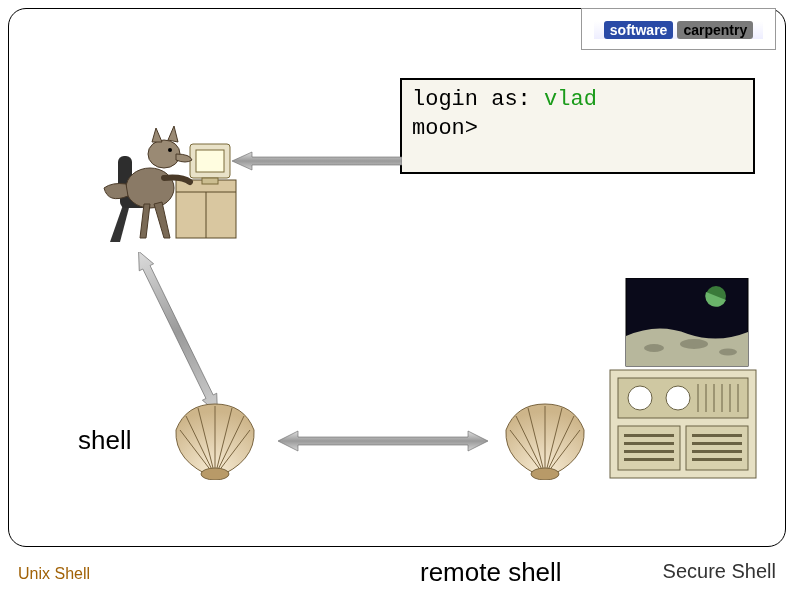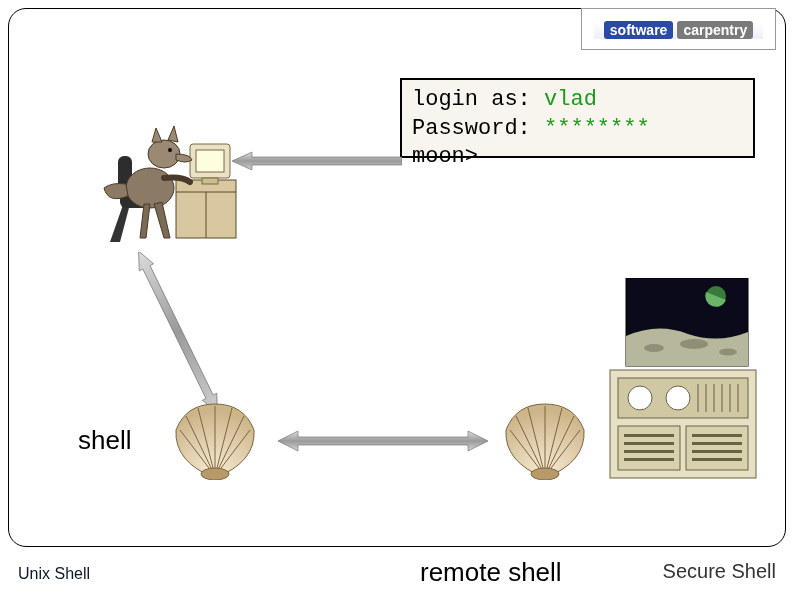--- a/index.html
+++ b/index.html
@@ -32,41 +32,41 @@
     flex: 1;
     display: flex; align-items: center; justify-content: center;
     background: linear-gradient(#fff,#eef);
     gap: 4px;
   }
   .logo-soft {
     background: #2a4aa6; color: #fff; font-weight: bold;
     padding: 1px 6px; border-radius: 3px; font-size: 14px;
   }
   .logo-carp {
-    background: #7a7a7a; color: #ffffff; font-weight: bold;
+    background: #7a7a7a; color: #000000; font-weight: bold;
     padding: 1px 6px; border-radius: 3px; font-size: 14px;
   }
   .logo-bottom {
     height: 8px; background: repeating-linear-gradient(90deg,#26a,#26a 3px,#fff 3px,#fff 6px);
   }
   .terminal {
     position: absolute;
     top: 78px; left: 400px;
-    width: 355px; height: 80px;
+    width: 355px; height: 96px;
     border: 2px solid #000;
     background: #f7f5ed;
     font-family: "Courier New", monospace;
     font-size: 22px;
     padding: 6px 10px;
     line-height: 1.3;
   }
   .term-green { color: #1a9b1a; }
   .footer-left {
     position: absolute; bottom: 12px; left: 18px;
-    font-size: 16px; color: #0f172a;
+    font-size: 16px; color: #a16207;
   }
   .footer-right {
     position: absolute; bottom: 12px; right: 18px;
     font-size: 20px; color: #333;
   }
   .label {
     position: absolute;
     font-size: 26px;
     font-family: Liberation Sans, sans-serif;
   }
@@ -106,23 +106,20 @@
   <div class="logo-top">
     <span class="logo-soft">software</span>
     <span class="logo-carp">carpentry</span>
   </div>
   <div class="logo-bottom"></div>
 </div>
 
 <div class="terminal">
   <div>
     <span>login as: </span><span class="term-green">vlad</span>
-  </div>
-  <div>
-    <span>Password: </span><span class="term-green">********</span>
   </div>
   <div>moon&gt;</div>
 </div>
 
 <div class="arrow" style="top:150px; left:232px;">
   <svg width="170" height="22">
     <defs>
       <linearGradient id="g1" x1="0" y1="0" x2="0" y2="1">
         <stop offset="0%" stop-color="#dcdcdc"></stop>
           <stop offset="50%" stop-color="#9a9a9a"></stop>

